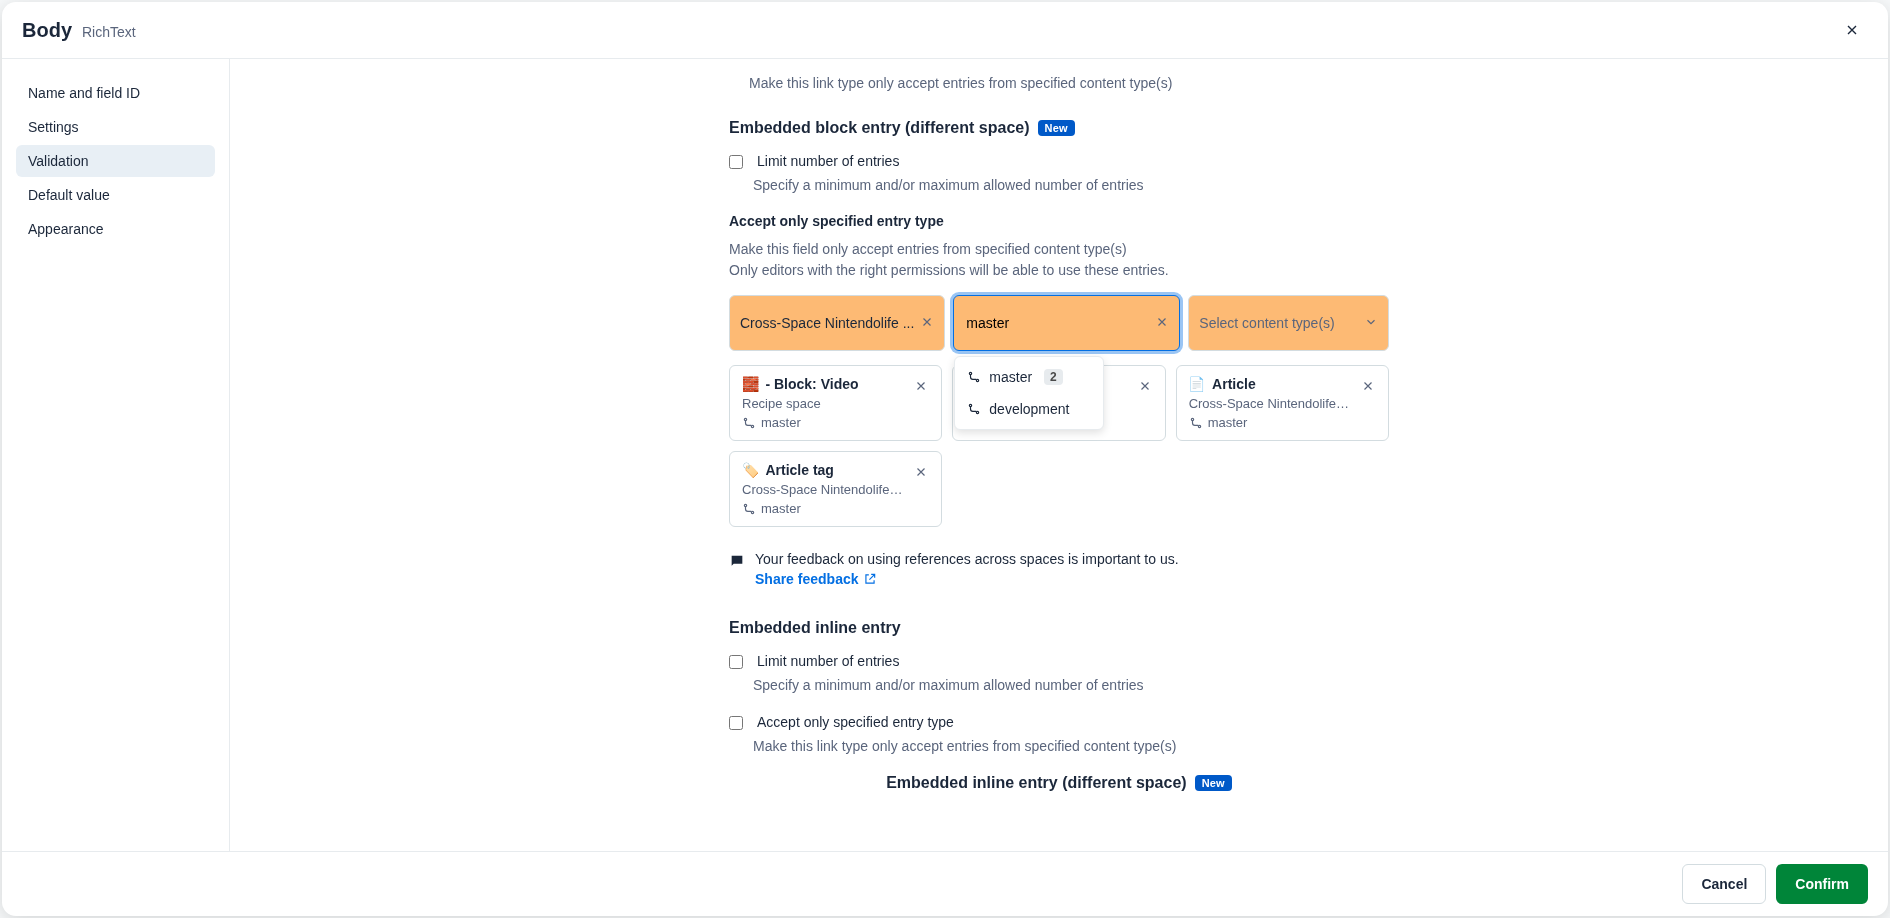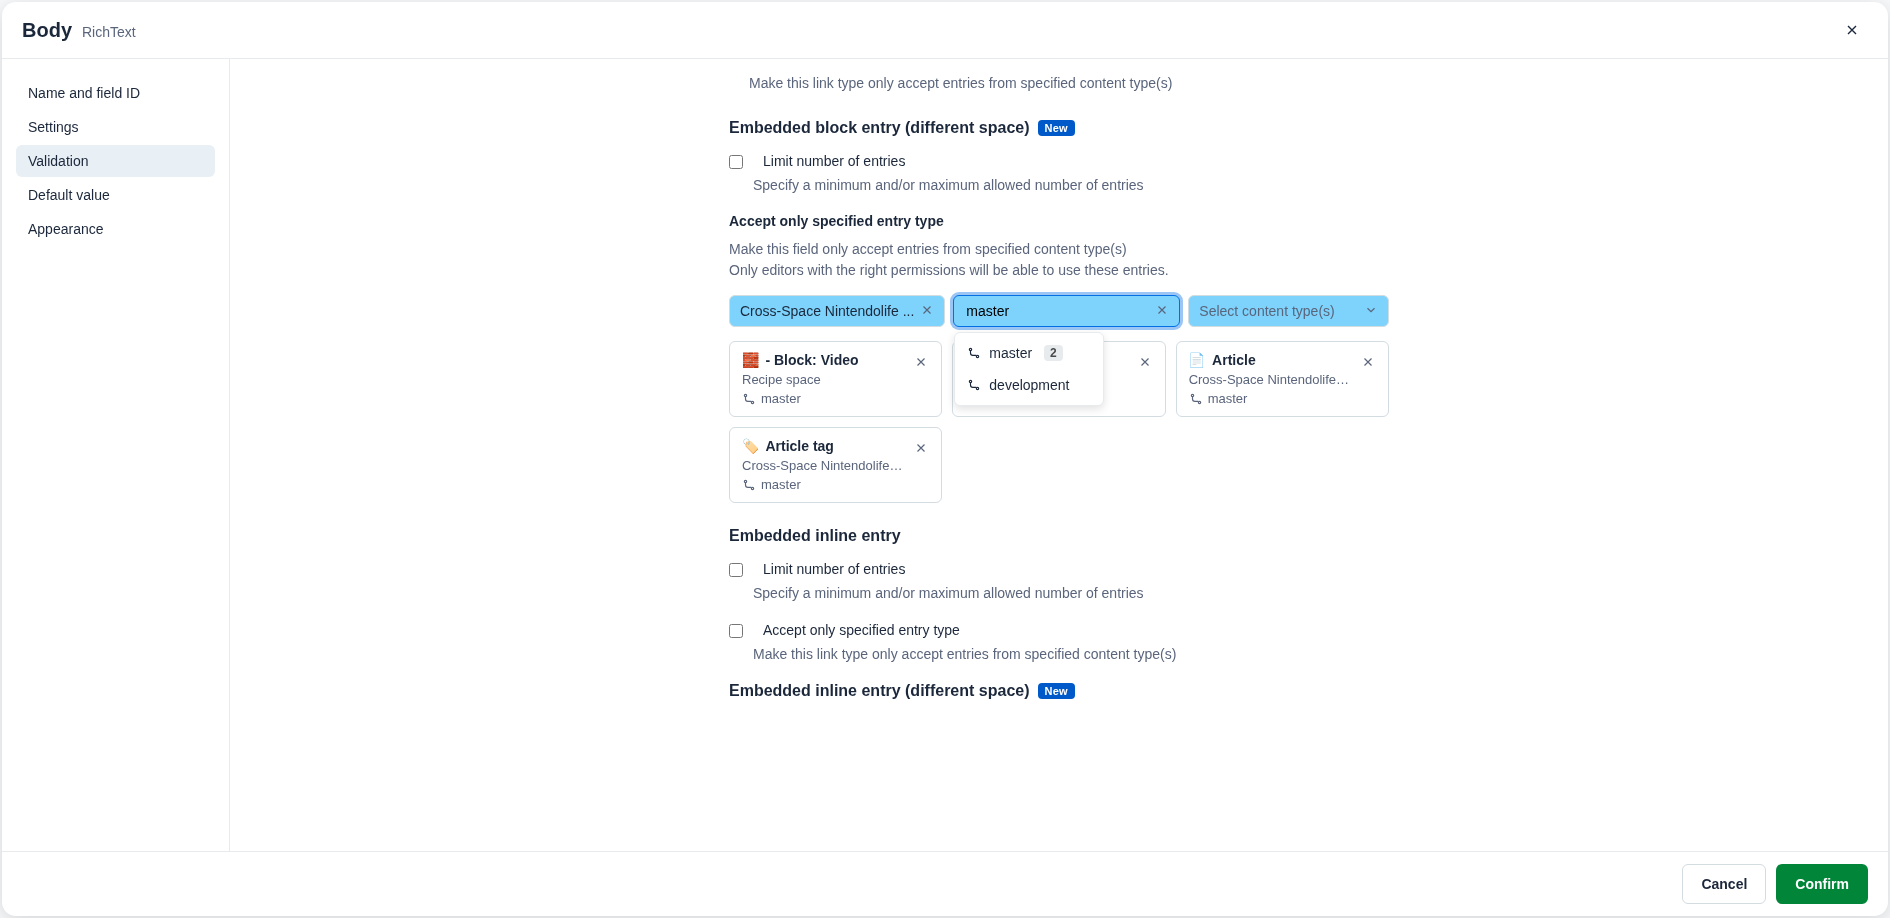--- a/index.html
+++ b/index.html
@@ -113,21 +113,21 @@
     font-size: 11px;
     font-weight: 600;
     padding: 2px 7px;
     border-radius: 4px;
     letter-spacing: 0.2px;
   }
 
   .option-row {
     display: flex;
     align-items: flex-end;
-    gap: 20px;
+    gap: 14px;
     margin-bottom: 6px;
   }
   .option-row input[type=checkbox] {
     margin: 2px 0 0 0;
     width: 14px; height: 14px;
     accent-color: var(--accent-link);
   }
   .option-label { font-size: 14px; font-weight: 500; }
   .option-help {
     color: var(--text-secondary);
@@ -149,25 +149,25 @@
   .selectors-row {
     display: flex;
     gap: 8px;
     margin-bottom: 14px;
     position: relative;
   }
   .selector {
     flex: 1;
     border: 1px solid var(--border);
     border-radius: 6px;
-    height: 32px;
+    height: 56px;
     display: flex;
     align-items: center;
     padding: 0 10px;
-    background: #7dd3fc;
+    background: #fdba74;
     font-size: 14px;
     color: var(--text-primary);
     position: relative;
   }
   .selector .text {
     flex: 1;
     white-space: nowrap;
     overflow: hidden;
     text-overflow: ellipsis;
   }
@@ -465,38 +465,54 @@
               <span>master</span>
             </div>
             <div class="chip-remove">
               <svg class="ico" viewBox="0 0 24 24" fill="none" stroke="currentColor" stroke-width="2">
                   <path d="M18 6 6 18M6 6l12 12"></path>
                 </svg>
             </div>
           </div>
         </div>
 
+        <div class="feedback-box">
+          <span class="fb-icon">
+            <svg class="ico16" viewBox="0 0 24 24" fill="currentColor">
+                <path d="M4 4h16v12H7l-3 3z"></path>
+              </svg>
+          </span>
+          <div>
+            <div>Your feedback on using references across spaces is important to us.</div>
+            <div class="feedback-link">
+              <span>Share feedback</span>
+              <svg class="ico" viewBox="0 0 24 24" fill="none" stroke="currentColor" stroke-width="2">
+                  <path d="M14 4h6v6M20 4l-9 9M19 14v5H5V5h5"></path>
+                </svg>
+            </div>
+          </div>
+        </div>
 
         <div class="section-heading">
           <span>Embedded inline entry</span>
         </div>
 
         <div class="option-row">
           <input type="checkbox" style="">
           <span class="option-label">Limit number of entries</span>
         </div>
         <div class="option-help">Specify a minimum and/or maximum allowed number of entries</div>
 
         <div class="option-row">
           <input type="checkbox" style="">
           <span class="option-label">Accept only specified entry type</span>
         </div>
         <div class="option-help">Make this link type only accept entries from specified content type(s)</div>
 
-        <div class="section-heading" style="margin-bottom:8px;">
+        <div class="section-heading" style="margin-bottom:8px;justify-content:center;">
           <span>Embedded inline entry (different space)</span>
           <span class="badge-new">New</span>
         </div>
 
       </div>
     </div>
   </div>
 
   <div class="modal-footer">
     <button class="btn btn-secondary">

